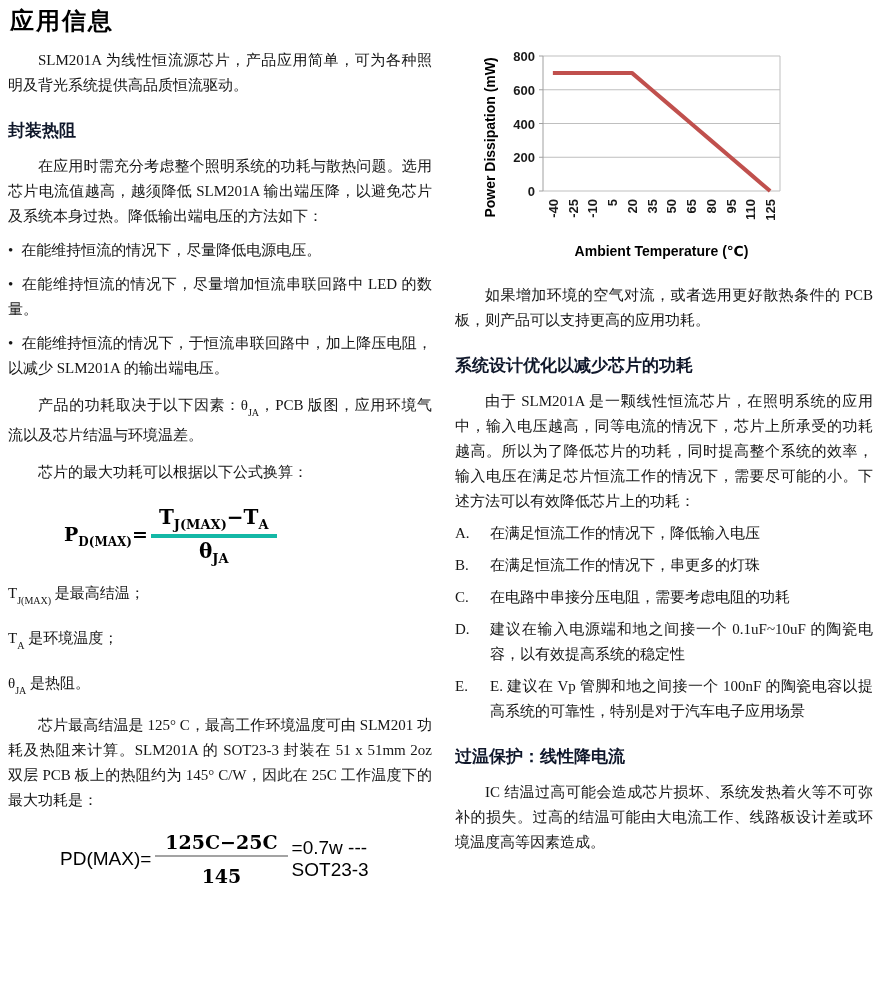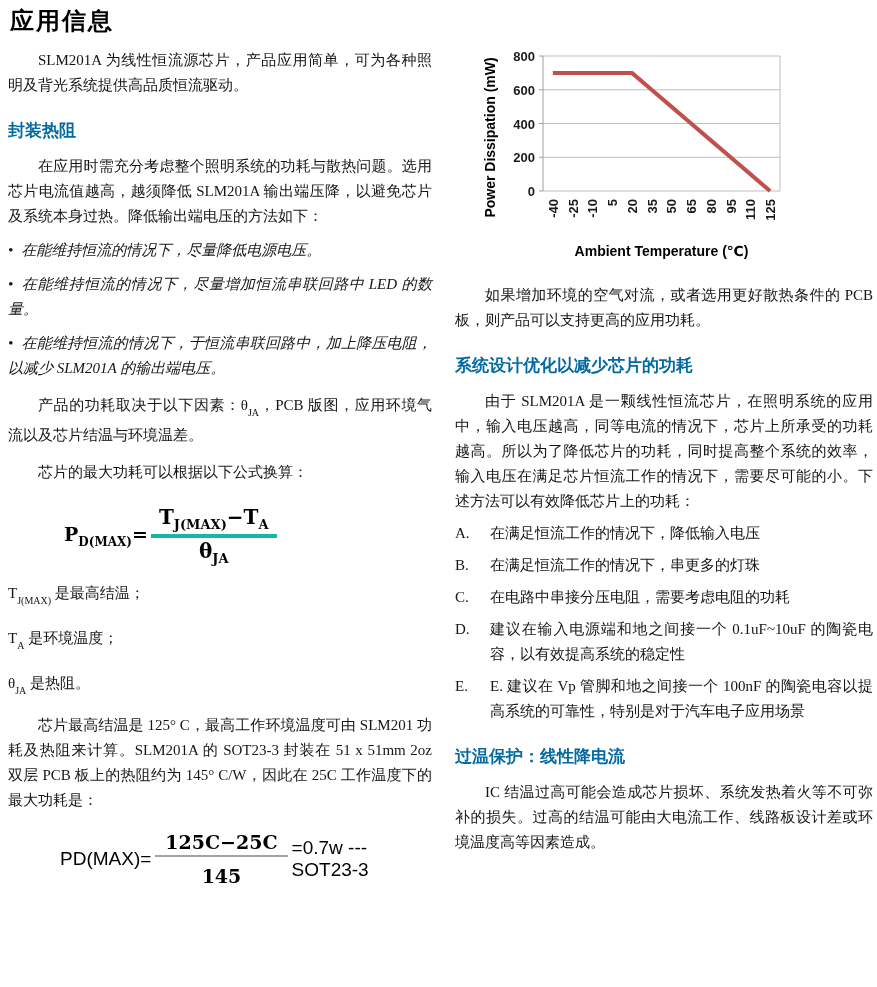--- a/index.html
+++ b/index.html
@@ -2,24 +2,24 @@
 <html><head>
 <meta charset="utf-8">
 <style>
   html,body{margin:0;padding:0;background:#fff;}
   .page{position:relative;width:877px;height:987px;background:#fff;overflow:hidden;
         font-family:"Liberation Serif","DejaVu Serif",serif;color:#151515;border-radius:12px;}
   .col{position:absolute;top:0;}
   .col-left{left:8px;width:424px;}
   .col-right{left:455px;width:418px;}
   h1{font:bold 24px/30px "Liberation Sans","DejaVu Sans",sans-serif;color:#000;margin:6px 0 0 2px;letter-spacing:2px;}
-  h2{font:bold 17px/22px "Liberation Sans","DejaVu Sans",sans-serif;color:#0369a1;margin:22px 0 0 0;}
+  h2{font:bold 17px/22px "Liberation Sans","DejaVu Sans",sans-serif;color:#0f172a;margin:22px 0 0 0;}
   p{font-size:15px;line-height:25px;margin:12px 0 0 0;text-align:justify;}
   .indent{text-indent:2em;}
-  .bullet{margin-top:9px;font-style:italic;}
+  .bullet{margin-top:9px;}
   .bmark{margin-right:8px;}
   sub{font-size:10px;}
   .tsub{font-size:10px;position:relative;top:2px;}
   
   .formula{display:flex;align-items:center;}
   .f1{margin:20px 0 0 56px;font-family:"DejaVu Serif","Liberation Serif",serif;font-weight:bold;color:#000;}
   .f1 .flhs{font-size:19px;}
   .f1 .fsub{font-size:12px;}
   .frac{display:inline-block;text-align:center;vertical-align:middle;}
   .f1 .frac{margin-left:3px;}

